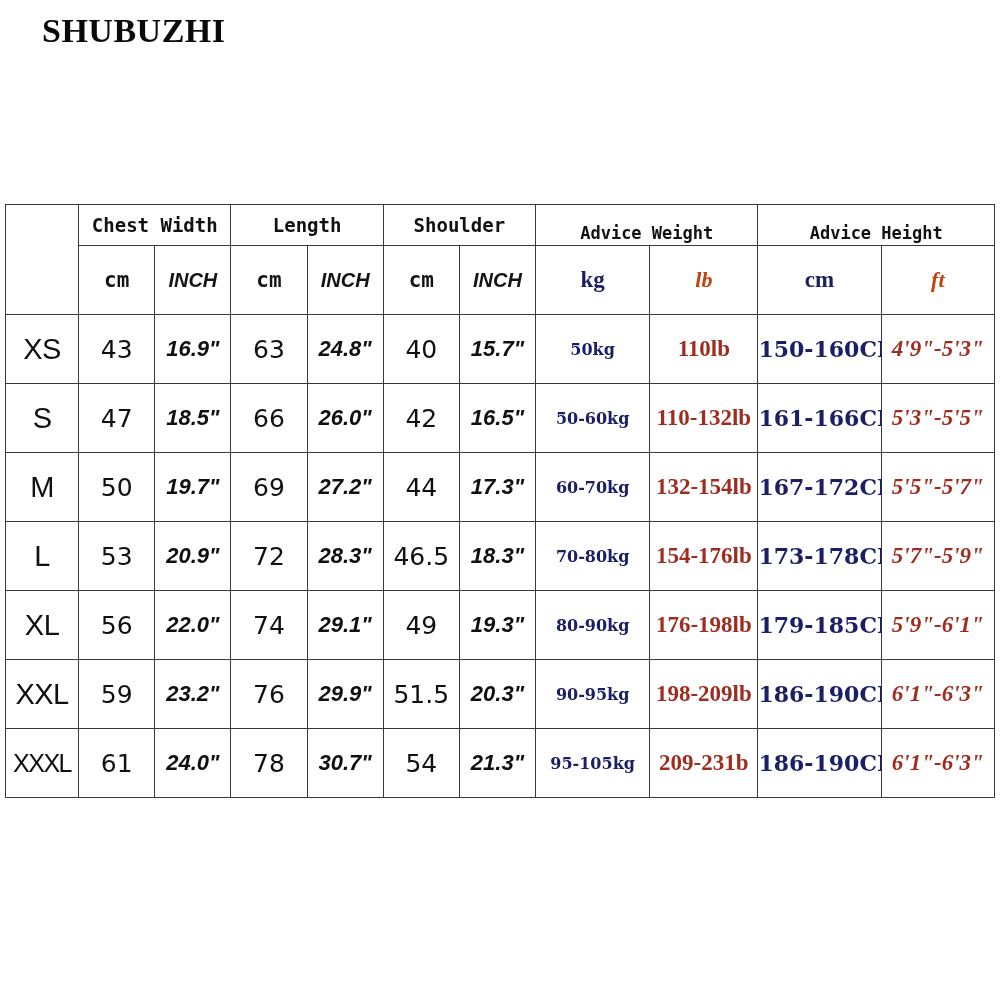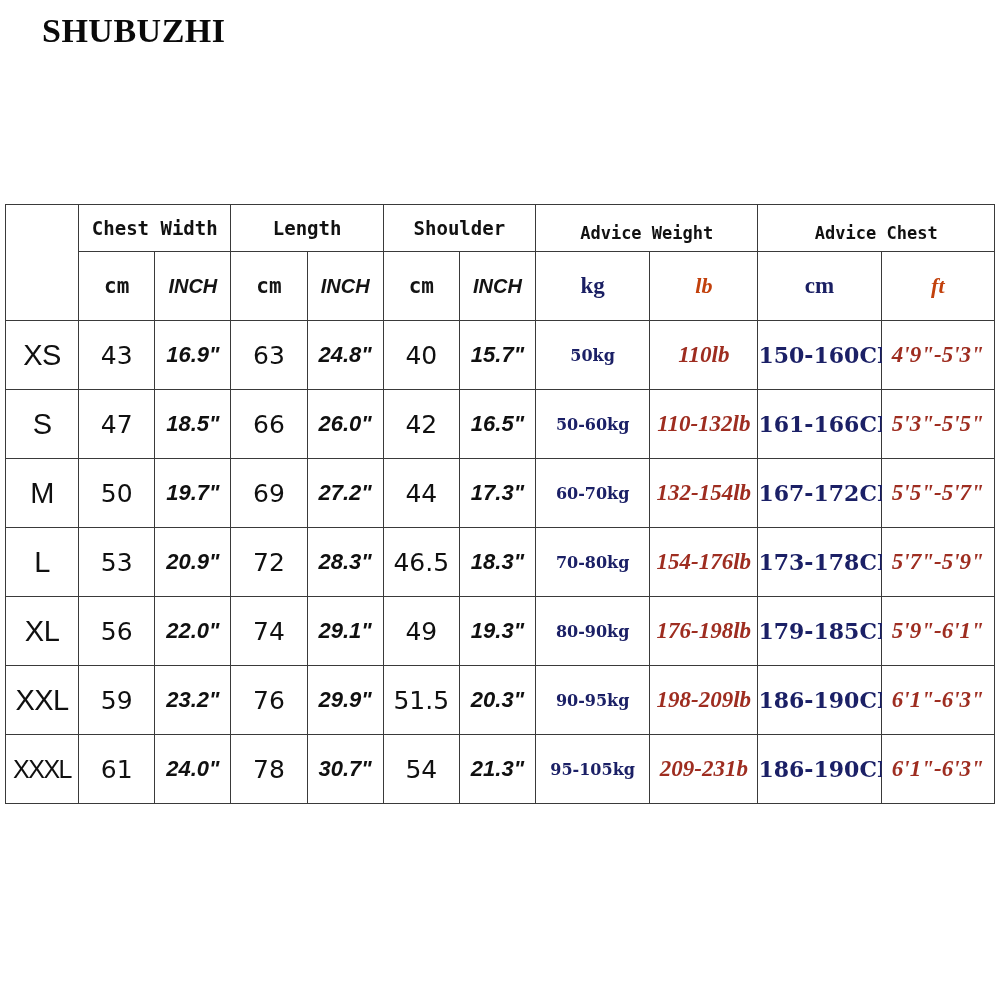--- a/index.html
+++ b/index.html
@@ -65,21 +65,21 @@
     font-family: "DejaVu Sans Mono", monospace;
     font-size: 19px;
     font-weight: bold;
     color: #111111;
     letter-spacing: 0px;
     background: #ffffff;
     white-space: nowrap;
   }
   .grp-head.low {
     vertical-align: bottom;
-    padding-bottom: 8px;
+    padding-bottom: 2px;
     font-size: 17px;
   }
 
   
   .unit-row td { height: 68px; }
   .u-blue {
     background: #bacde4;
     font-family: "DejaVu Sans Mono", monospace;
     font-size: 21px;
     font-weight: bold;
@@ -148,21 +148,20 @@
     font-size: 16px;
     font-weight: bold;
     color: #1b2066;
     vertical-align: middle;
     padding-bottom: 16px;
     white-space: nowrap;
   }
   .c-lb {
     background: #fbd6b8;
     font-family: "Liberation Serif", serif;
-    font-style: italic;
     font-weight: bold;
     font-size: 23px;
     color: #9e2d20;
     vertical-align: bottom;
     padding-bottom: 6px;
     white-space: nowrap;
   }
   .c-hcm {
     background: #bacde4;
     font-family: "DejaVu Serif", serif;
@@ -208,21 +207,21 @@
       <col class="col-hcm">
         <col class="col-ft">
     </colgroup>
     <tbody>
       <tr>
         <td rowspan="2" class="c-size"></td>
         <td colspan="2" class="grp-head">Chest Width</td>
         <td colspan="2" class="grp-head">Length</td>
         <td colspan="2" class="grp-head">Shoulder</td>
         <td colspan="2" class="grp-head low">Advice Weight</td>
-        <td colspan="2" class="grp-head low">Advice Chest</td>
+        <td colspan="2" class="grp-head low">Advice Height</td>
       </tr>
 
       <tr class="unit-row">
         <td class="u-blue">cm</td>
         <td class="u-peach">INCH</td>
         <td class="u-blue">cm</td>
         <td class="u-peach">INCH</td>
         <td class="u-blue">cm</td>
         <td class="u-peach">INCH</td>
         <td class="u-blue serif-navy">kg</td>

